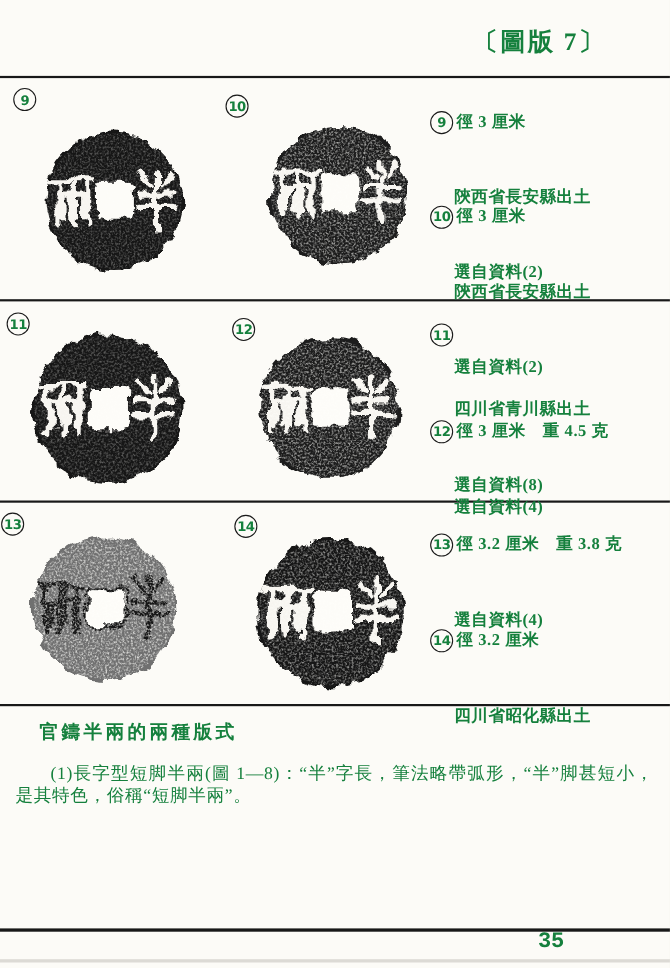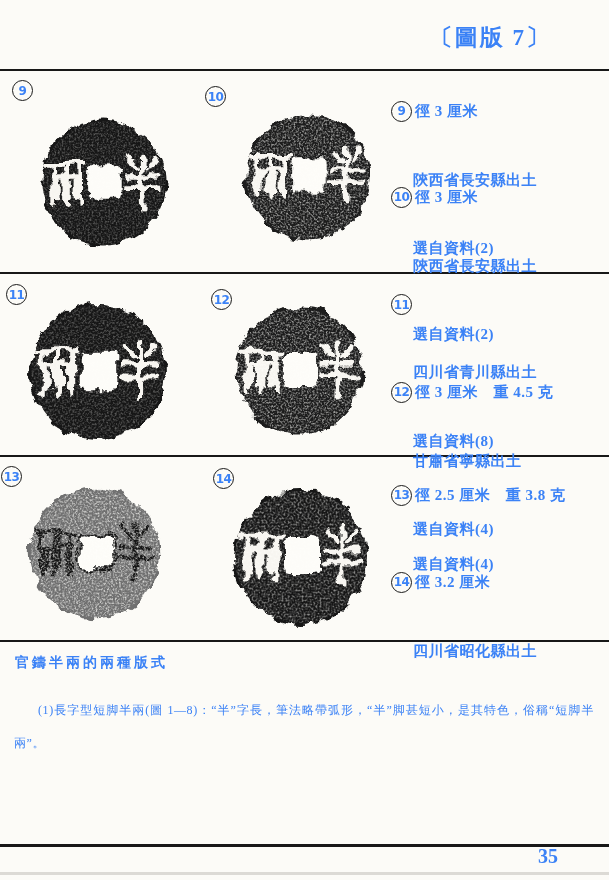--- a/index.html
+++ b/index.html
@@ -1,19 +1,19 @@
 <!DOCTYPE html>
 <html><head>
 <meta charset="utf-8">
 <style>
   html,body{margin:0;padding:0;background:#e9e7e2;}
   .page{
     position:relative;width:609px;height:880px;margin:0 auto;
     background:#fcfbf7;overflow:hidden;
-    font-family:"Liberation Serif","DejaVu Serif",serif;color:#3b82f6;
+    font-family:"Liberation Serif","DejaVu Serif",serif;color:#15803d;
   }
   .plate-title{
     position:absolute;top:22px;right:58px;
     font-size:23px;font-weight:bold;letter-spacing:2px;white-space:nowrap;
   }
   .divider{position:absolute;left:0;width:609px;height:2px;background:#181818;}
   #div1{top:69px;}
   #div2{top:272px;}
   #div3{top:455px;}
   #div4{top:640px;}
@@ -46,31 +46,31 @@
 
   .caption{position:absolute;left:391px;width:212px;}
   #cap9{top:100px;} #cap10{top:186px;}
   #cap11{top:294px;} #cap12{top:381px;}
   #cap13{top:484px;} #cap14{top:571px;}
   .cap-line{font-size:15px;line-height:22.5px;letter-spacing:0.5px;font-weight:bold;}
   .cap-first{display:flex;align-items:center;gap:3px;}
   .cap-indent{padding-left:22px;margin-top:46px;}
 
   .section-heading{
-    position:absolute;left:15px;top:654px;
-    font-size:14px;font-weight:bold;letter-spacing:3px;
+    position:absolute;left:36px;top:654px;
+    font-size:17px;font-weight:bold;letter-spacing:3px;
   }
   .body-text{position:absolute;left:14px;top:694px;width:580px;}
   .body-text p{
-    margin:0;text-indent:2em;font-size:12px;line-height:33px;
+    margin:0;text-indent:2em;font-size:16px;line-height:20px;
     text-align:justify;letter-spacing:0.6px;
   }
   .page-number{
-    position:absolute;left:538px;top:845px;
-    font-size:20px;font-weight:bold;font-family:Liberation Serif, serif;
+    position:absolute;left:489px;top:845px;
+    font-size:20px;font-weight:bold;font-family:Liberation Mono, monospace;
   }
 </style>
 </head>
 <body>
 
 <div class="page">
 
   <div class="plate-title">〔圖版 7〕</div>
 
   <div class="divider" id="div1"></div>
@@ -256,28 +256,27 @@
     </div>
     <div class="cap-line cap-indent">四川省青川縣出土</div>
     <div class="cap-line cap-indent">選自資料(8)</div>
   </div>
 
   <div class="caption" id="cap12">
     <div class="cap-line cap-first">
       <span class="numball">12</span>
       <span>徑 3 厘米　重 4.5 克</span>
     </div>
-    <div class="cap-line cap-indent">甘肅省寧縣出土</div>
     <div class="cap-line cap-indent">選自資料(4)</div>
   </div>
 
   <div class="caption" id="cap13">
     <div class="cap-line cap-first">
       <span class="numball">13</span>
-      <span>徑 2.5 厘米　重 3.8 克</span>
+      <span>徑 3.2 厘米　重 3.8 克</span>
     </div>
     <div class="cap-line cap-indent">選自資料(4)</div>
   </div>
 
   <div class="caption" id="cap14">
     <div class="cap-line cap-first">
       <span class="numball">14</span>
       <span>徑 3.2 厘米</span>
     </div>
     <div class="cap-line cap-indent">四川省昭化縣出土</div>

